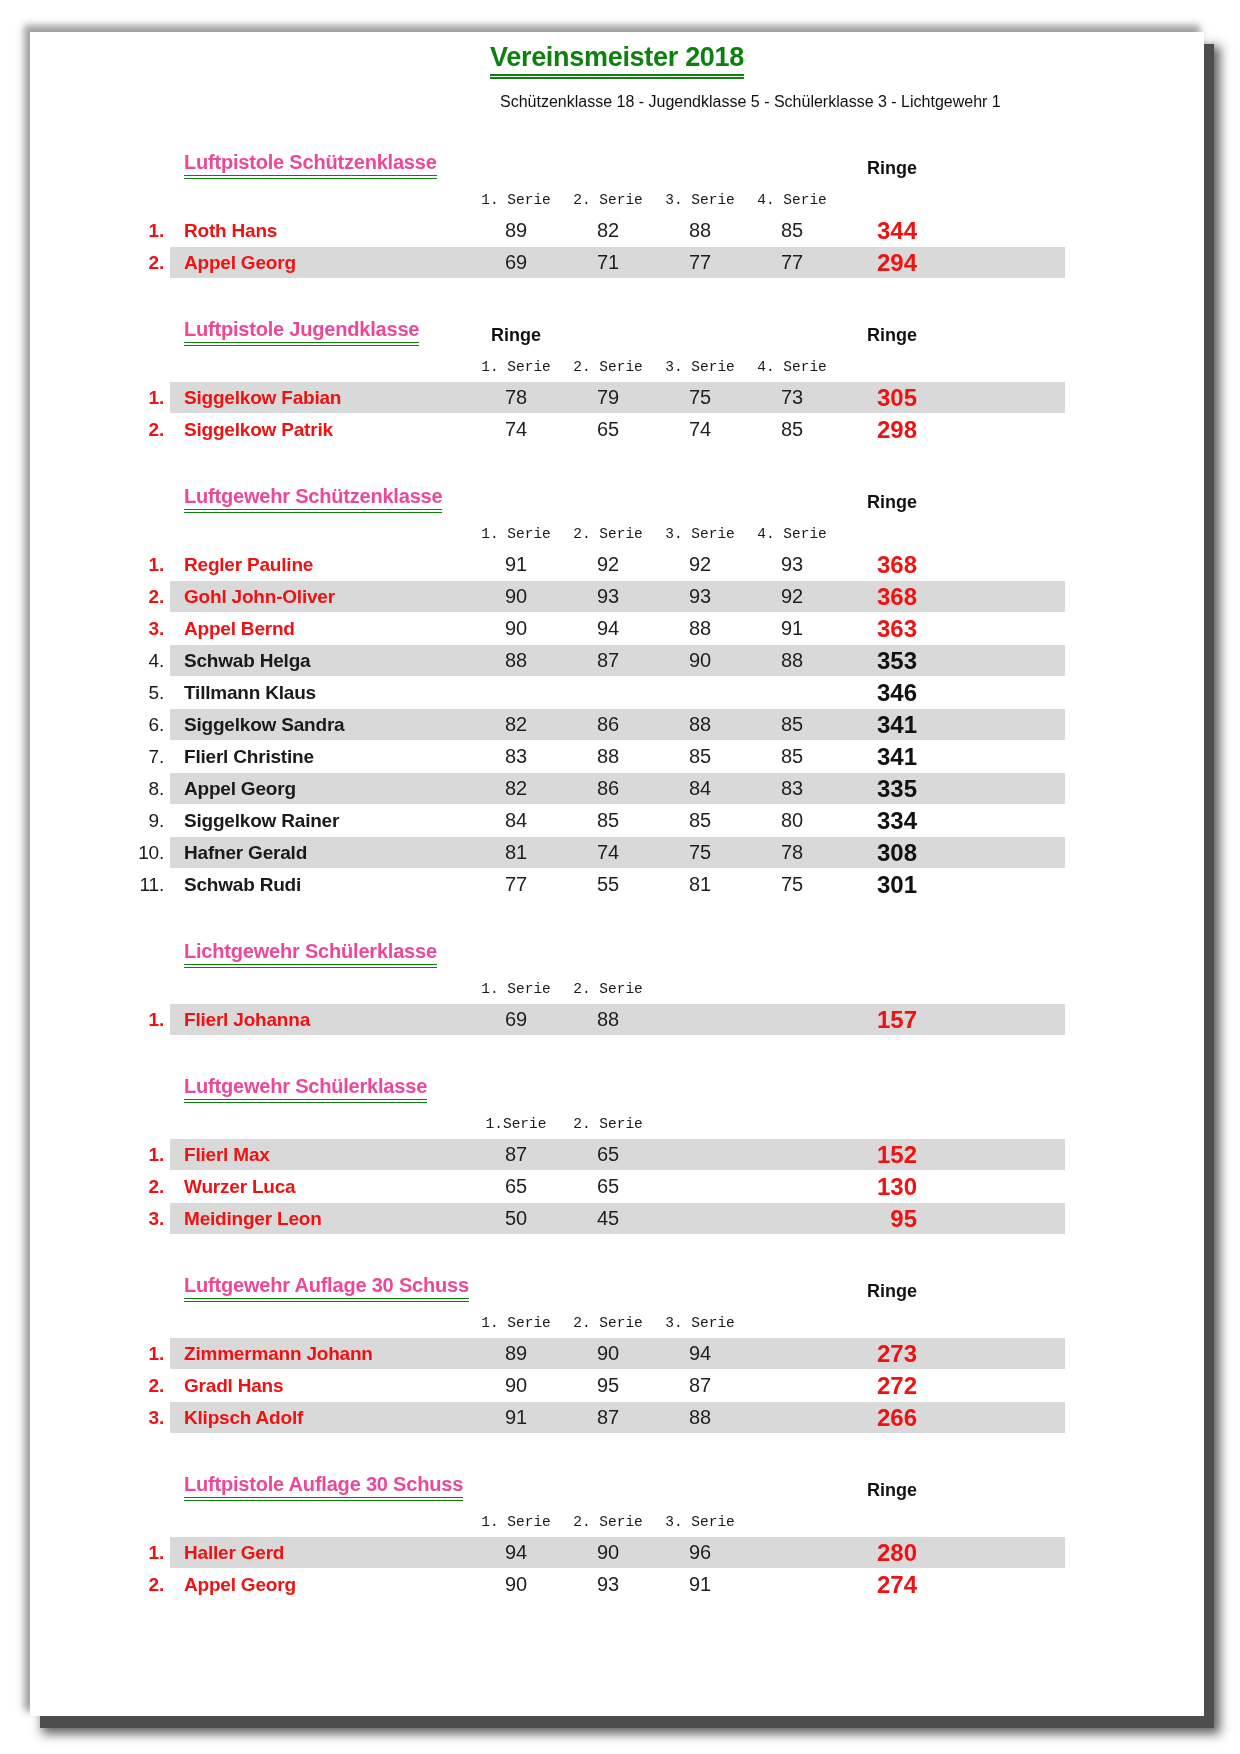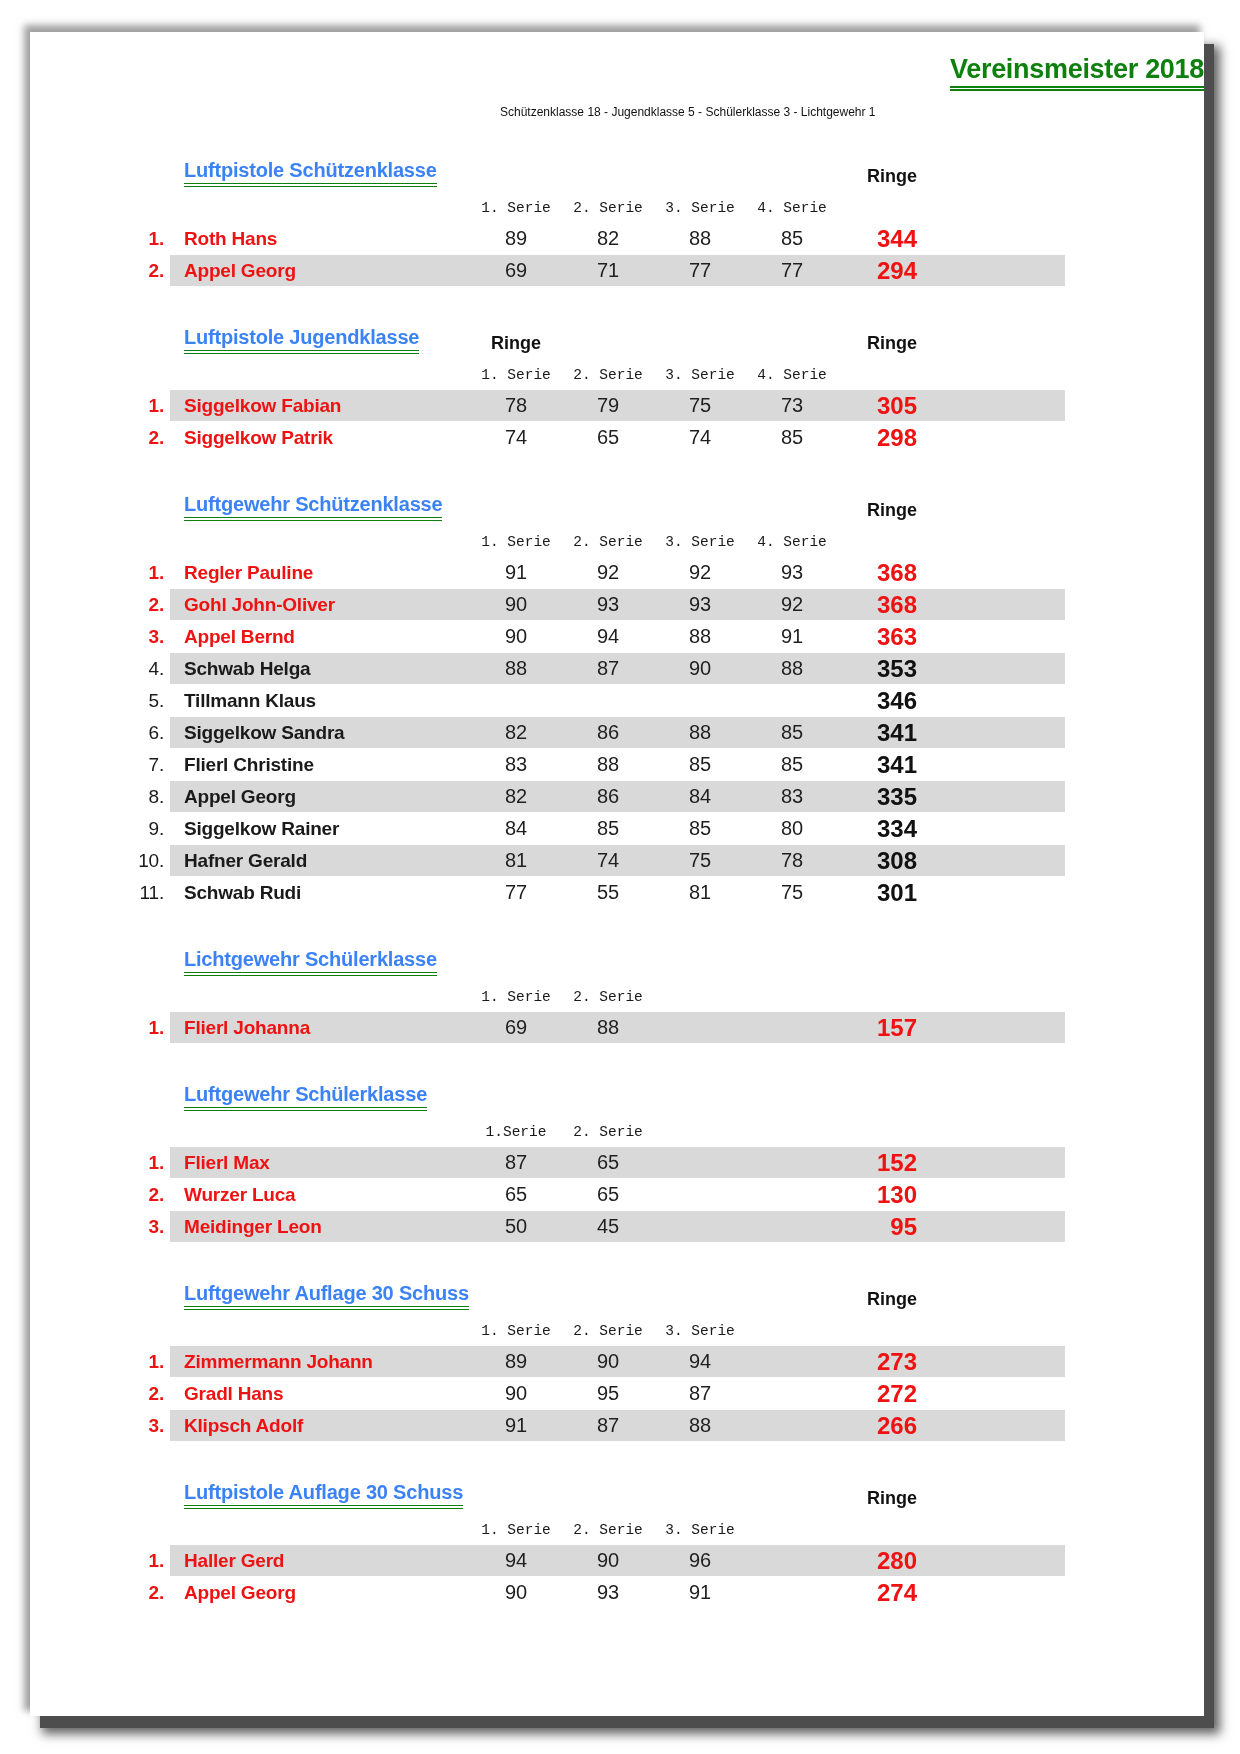--- a/index.html
+++ b/index.html
@@ -13,47 +13,47 @@
     position:absolute; left:30px; top:32px; right:36px; bottom:38px;
     background:#ffffff;
     box-shadow:
       10px 12px 0 0 #4d4d4d,
       14px 16px 10px 2px rgba(70,70,70,0.85),
       -5px -6px 7px 1px rgba(110,110,110,0.65);
     overflow:hidden;
   }
   .content { padding-top:8px; }
 
-  .doc-title-wrap { text-align:right; margin-top:14px; }
+  .doc-title-wrap { text-align:center; margin-top:2px; }
   .doc-title {
     display:inline-block;
     font-size:27px; font-weight:bold; letter-spacing:-0.3px;
     color:#0d800d;
     border-bottom:5px double #0d800d;
     padding-bottom:1px;
   }
   .doc-subtitle {
     margin-top:14px; margin-left:470px;
-    font-size:12px; color:#111111; white-space:nowrap;
+    font-size:16px; color:#111111; white-space:nowrap;
   }
 
   .section { margin-top:40px; }
 
   
   .sec-head {
     margin-left:140px; width:895px;
     display:grid;
     grid-template-columns:300px 92px 92px 92px 92px 1fr;
     align-items:end;
   }
   .sec-title-cell { padding-left:14px; white-space:nowrap; overflow:visible; }
   .sec-title {
     display:inline-block;
     font-size:20px; font-weight:bold; letter-spacing:-0.2px;
-    color:#3b82f6;
+    color:#ec4899;
     border-bottom:4px double #0d800d;
     padding-bottom:1px;
   }
   .ringe-mid { text-align:center; font-size:18px; font-weight:bold; color:#111; }
   .ringe-right { text-align:right; padding-right:148px; font-size:18px; font-weight:bold; color:#111; }
 
   .serie-row {
     margin-left:140px; width:895px;
     margin-top:13px; margin-bottom:7px;
     display:grid;

